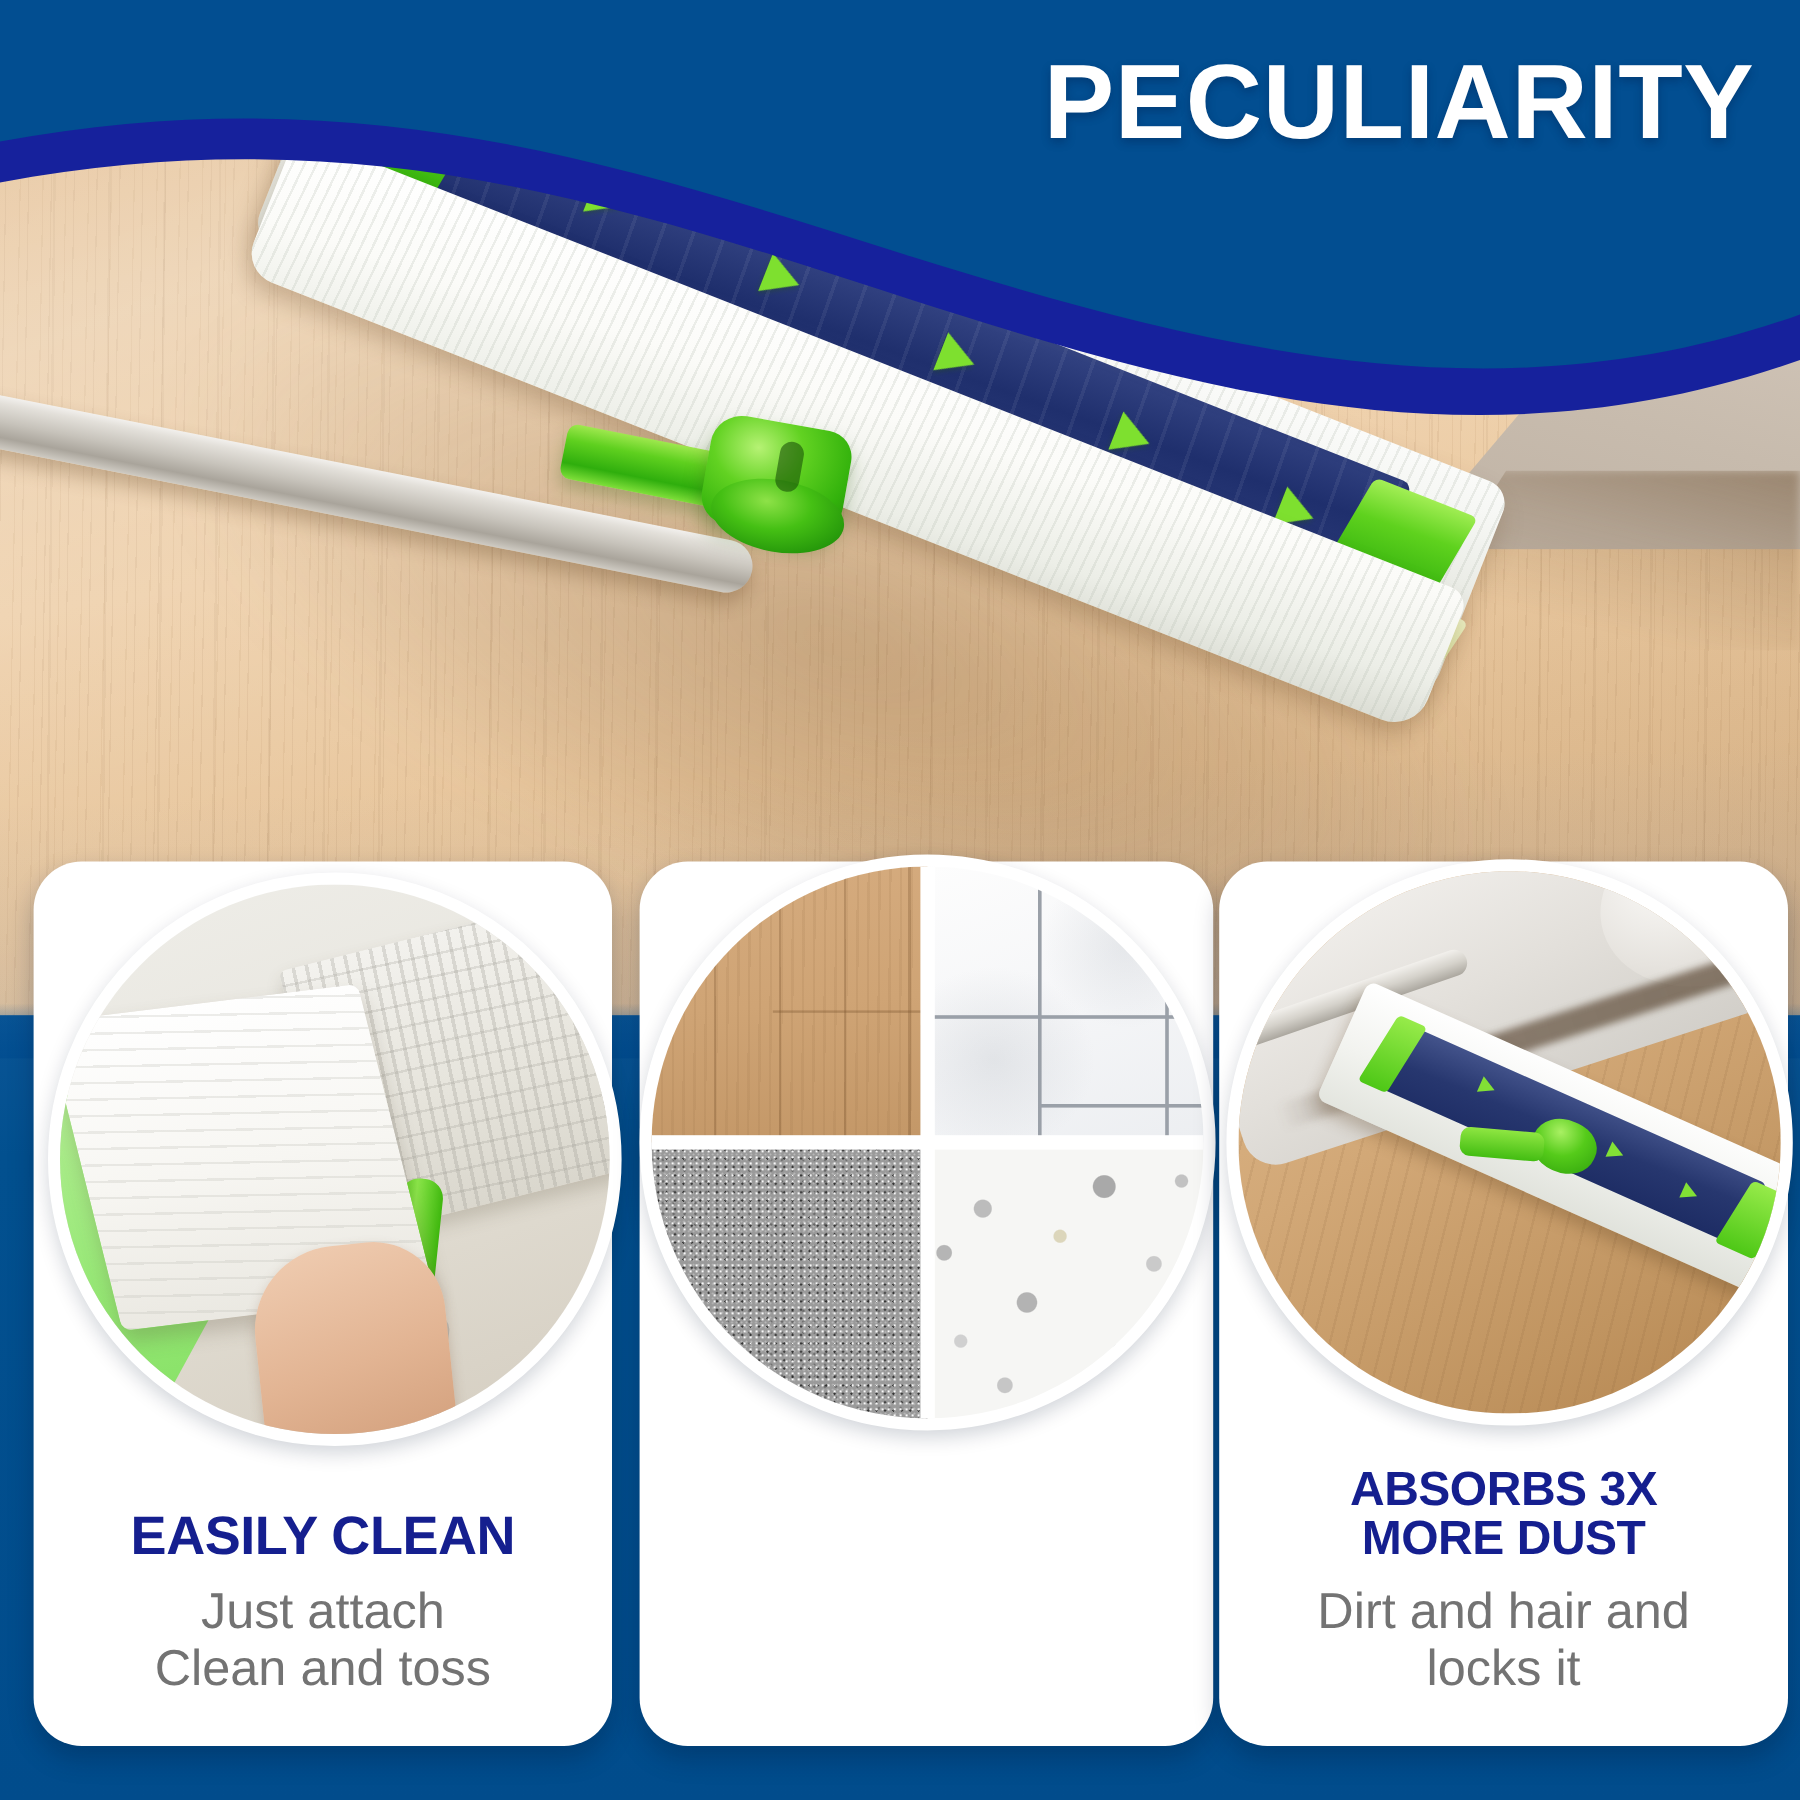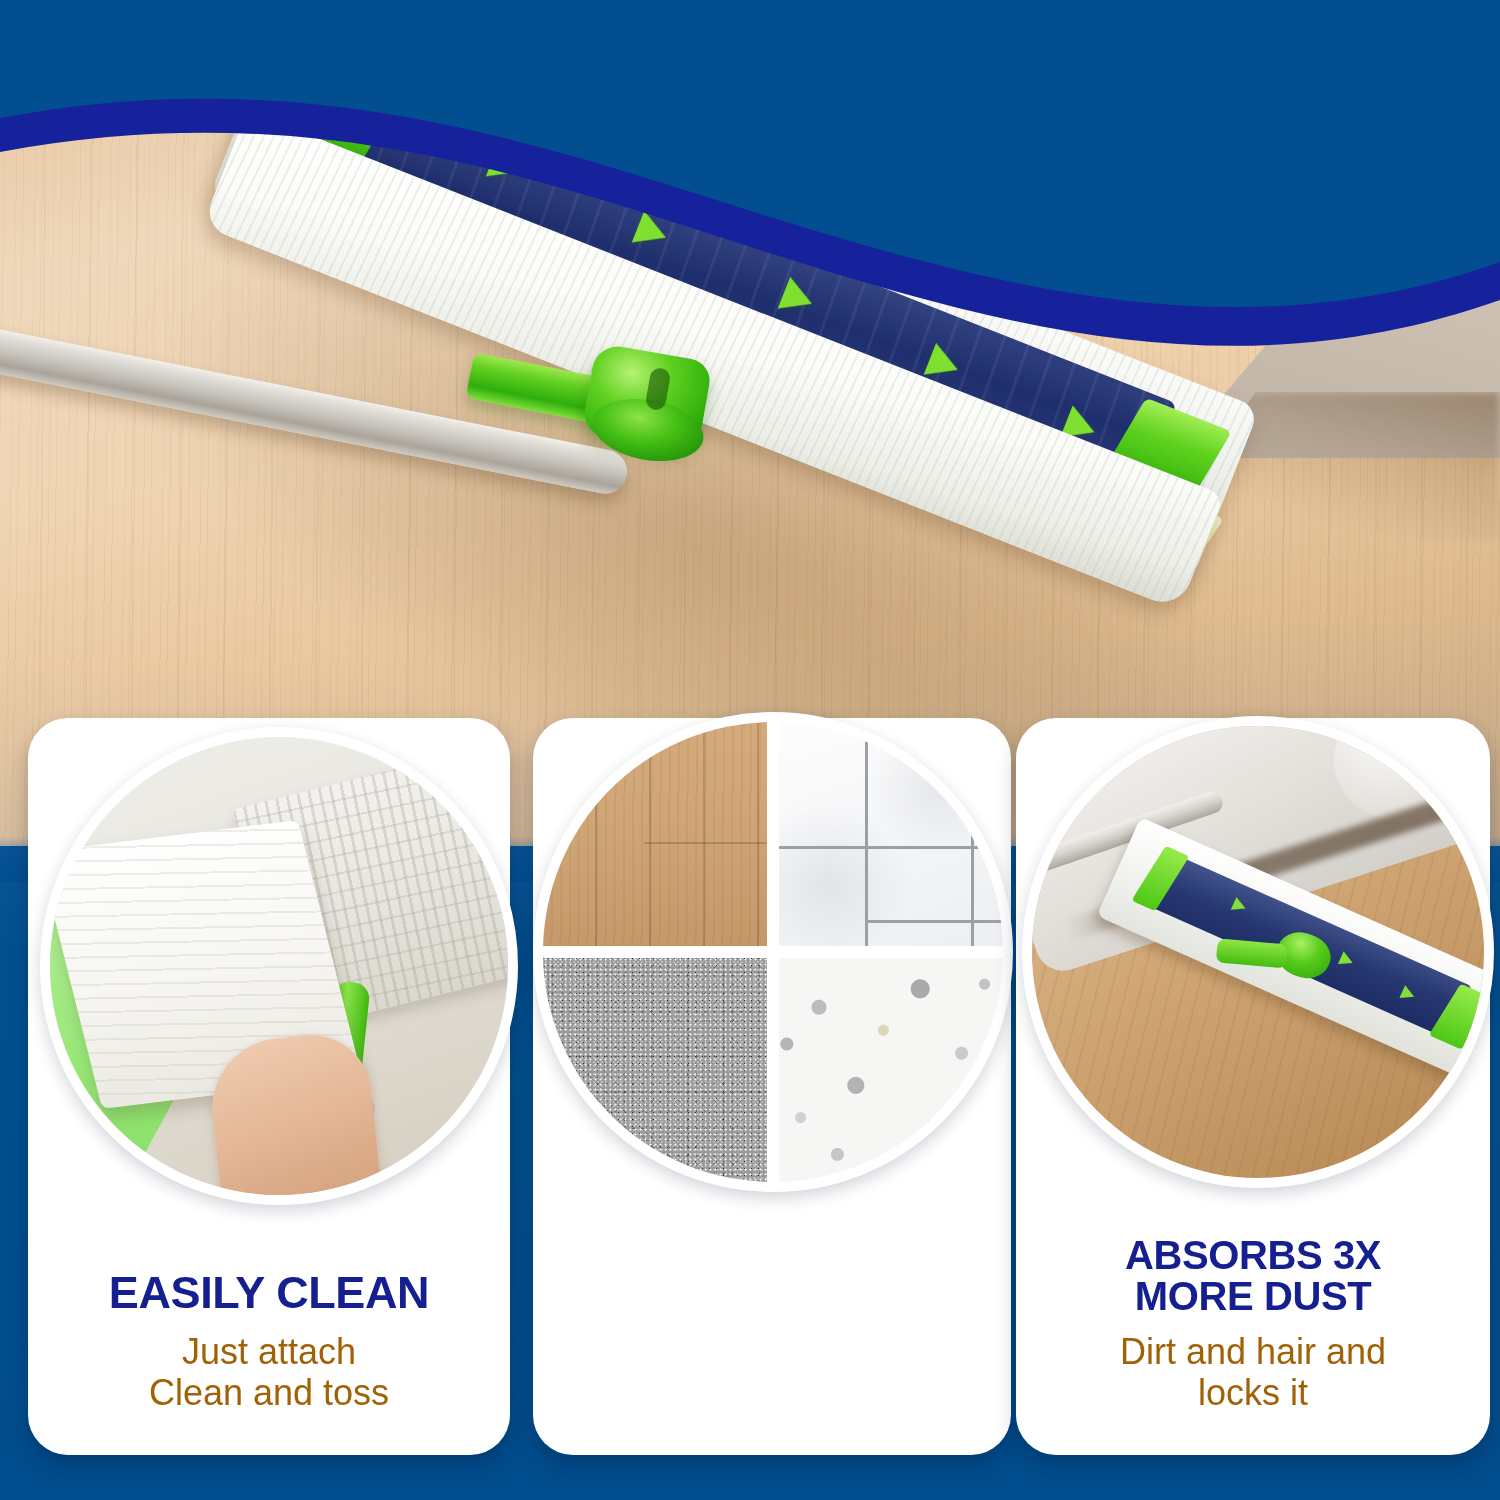--- a/index.html
+++ b/index.html
@@ -182,21 +182,21 @@
   .card-2 { left:533px; width:478px; }
   .card-3 { left:1016px; width:474px; }
 
   .card-text { position:absolute; left:0; right:0; bottom:42px; text-align:center; padding:0 16px; }
   .card-title {
     color:#151f8f; font-weight:bold; font-size:45px; line-height:1.02;
     letter-spacing:-0.4px; white-space:pre-line;
   }
   .card-3 .card-title { font-size:40px; }
   .card-body {
-    margin-top:16px; color:#a16207; font-size:36px; line-height:1.12;
+    margin-top:16px; color:#737373; font-size:42px; line-height:1.12;
     white-space:pre-line; font-weight:400;
   }
 
   
   .circle {
     position:absolute; border-radius:50%; overflow:hidden;
     border:10px solid #ffffff; background:#ffffff;
     box-shadow:0 6px 16px rgba(0,20,50,.18);
   }
   .circle-1 { left:40px;   top:727px; width:478px; height:478px; }
@@ -402,20 +402,21 @@
   </div>
 
   <div class="banner">
     <svg width="1500" height="360" viewBox="0 0 1500 360" xmlns="http://www.w3.org/2000/svg">
 
       <path d="M0,0 H1500 V300 C1240,392 1010,330 760,250 C520,172 300,96 0,152 Z" fill="#16219c"></path>
 
       <path d="M0,0 H1500 V262 C1250,352 1010,292 760,214 C520,138 300,62 0,118 Z" fill="#024e91"></path>
     </svg>
     <div class="banner-title">
+      <span class="l2">PECULIARITY</span>
     </div>
   </div>
 
   <div class="bottom-panel"></div>
   <div class="panel-fade"></div>
 
   <div class="cards">
 
     <div class="card card-1">
       <div class="card-text">

